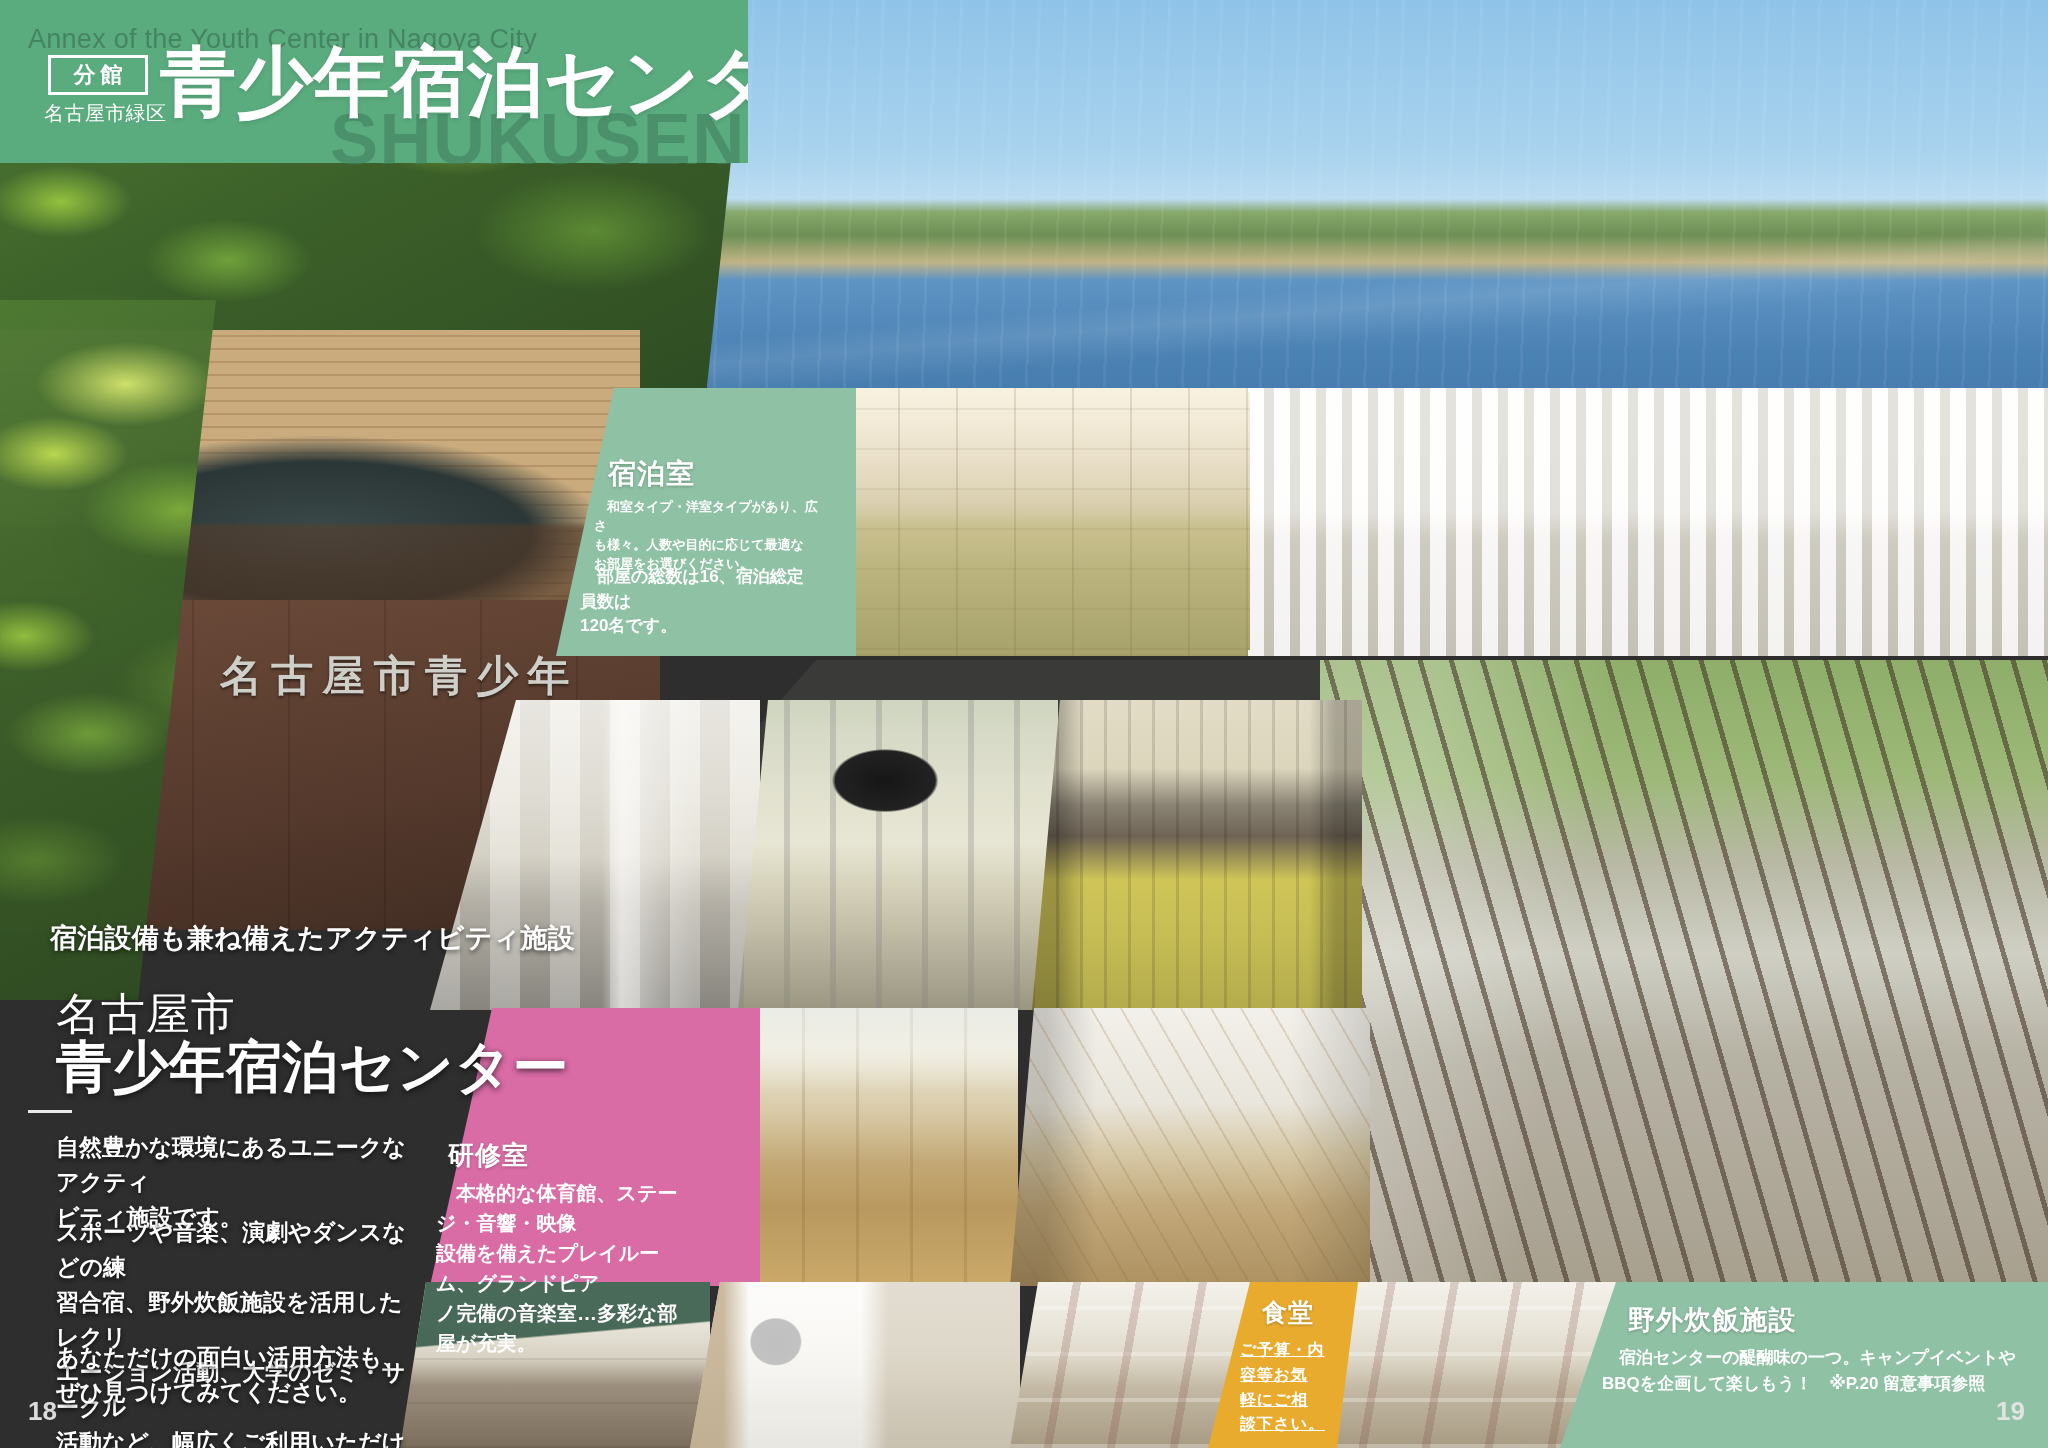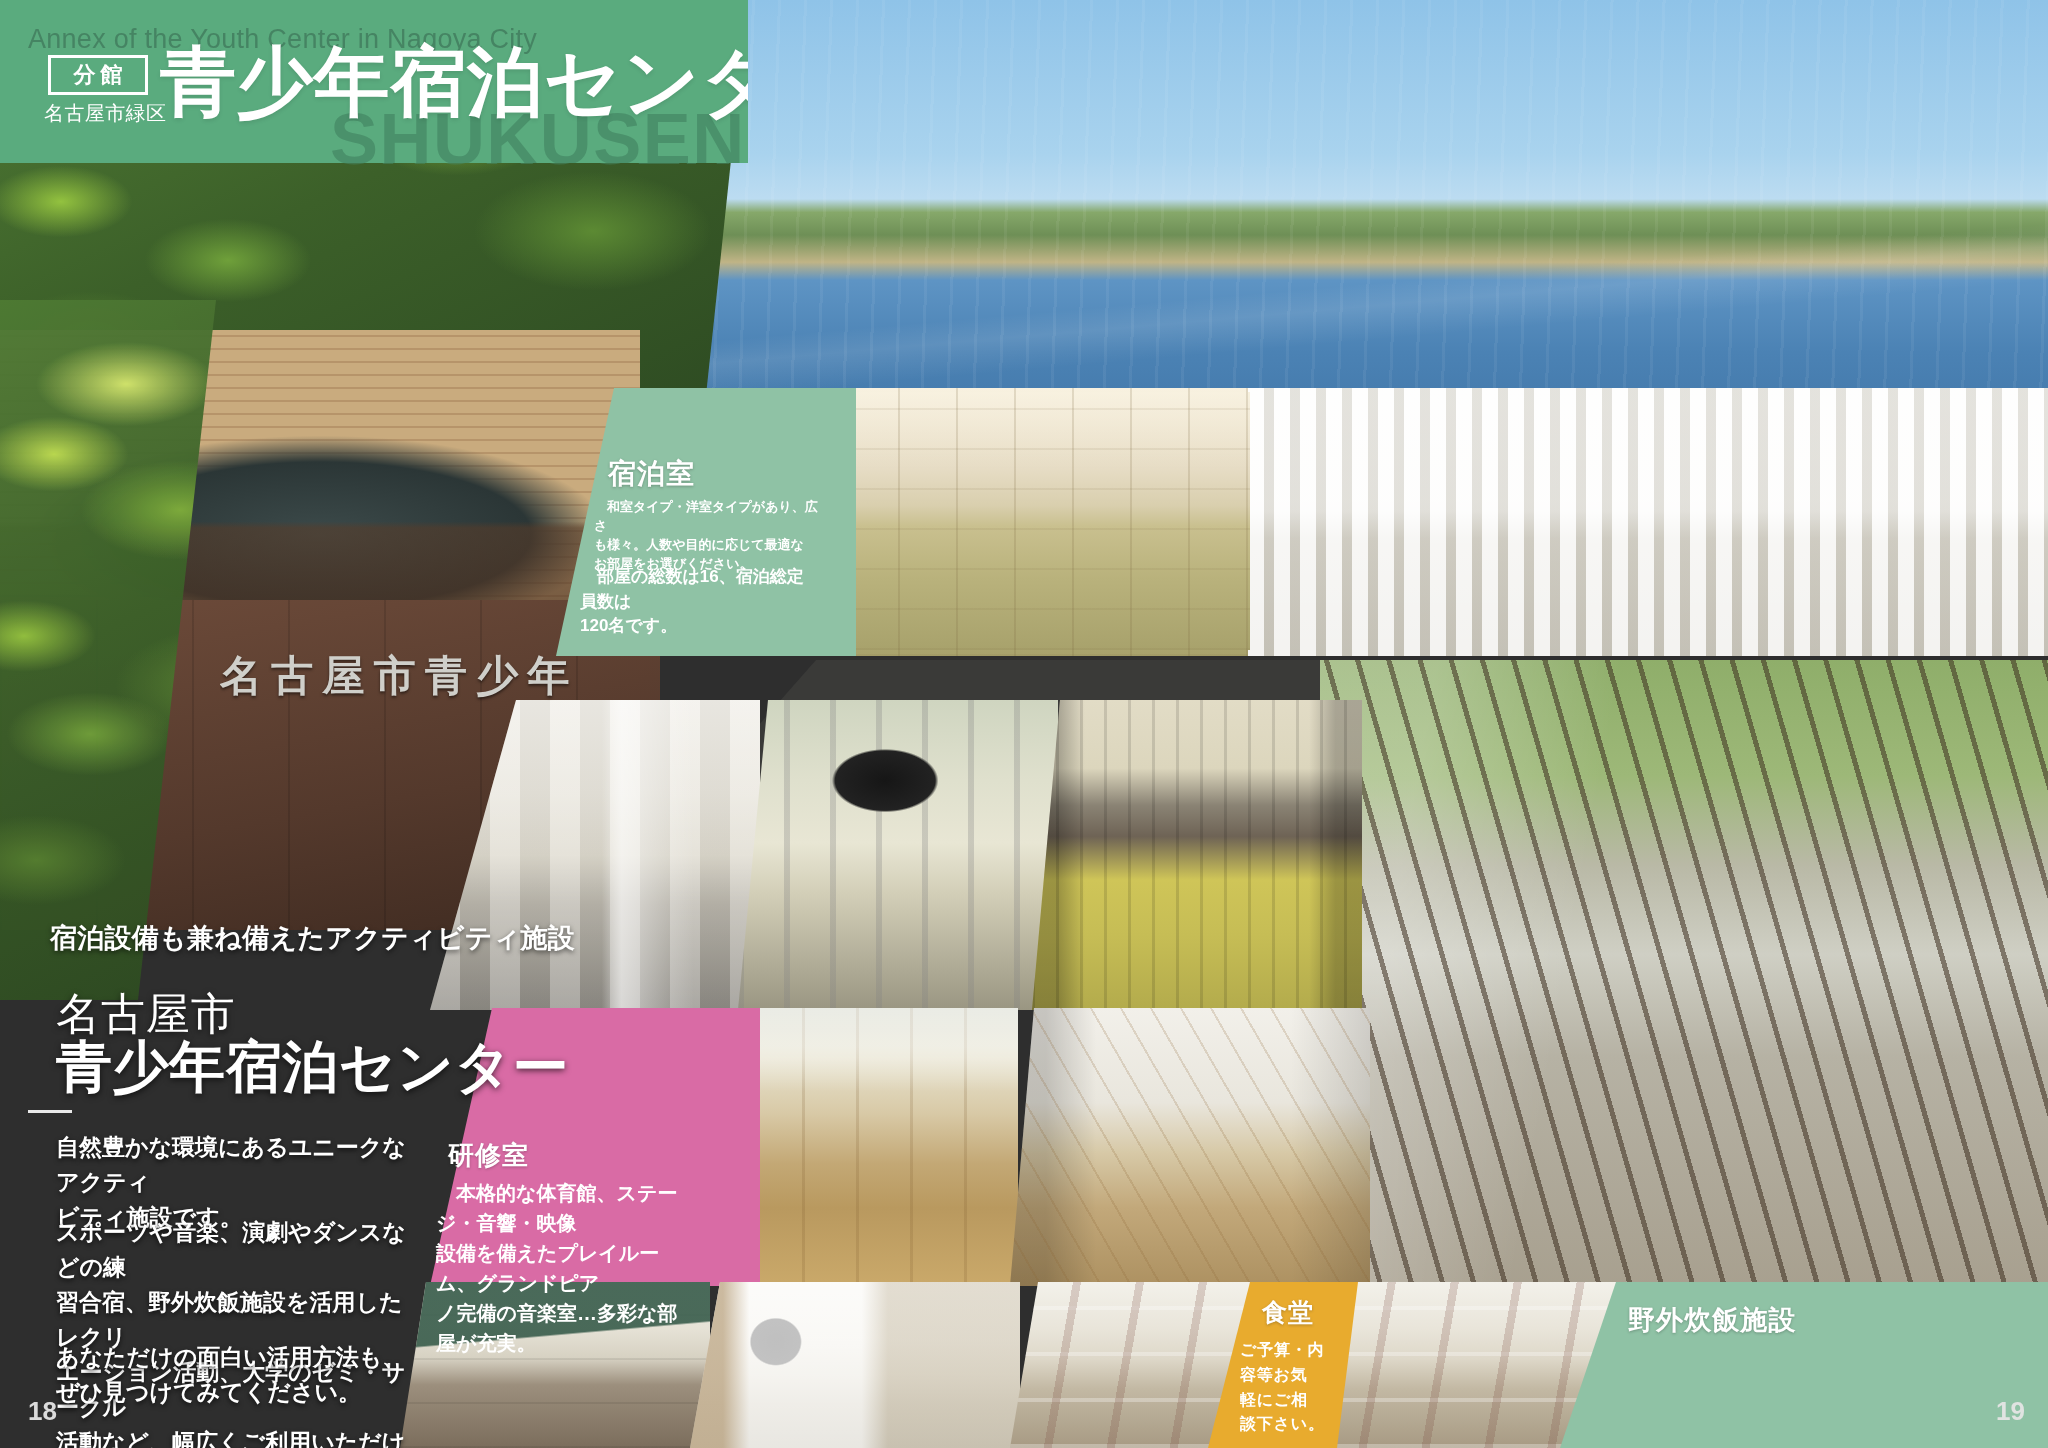--- a/index.html
+++ b/index.html
@@ -333,28 +333,31 @@
               clip-path:polygon(26px 0, 100% 0, 100% 100%, 0 100%);"></div>
   <div class="ph ph-avroom" style="left:690px;top:1282px;width:330px;height:166px;
               clip-path:polygon(30px 0, 100% 0, 100% 100%, 0 100%);"></div>
   <div class="ph ph-dining" style="left:1010px;top:1282px;width:620px;height:166px;
               clip-path:polygon(28px 0, 100% 0, 100% 100%, 0 100%);"></div>
 
   <div class="panel" style="left:1208px;top:1282px;width:150px;height:166px;background:#e8ab2e;
               clip-path:polygon(42px 0, 100% 0, 86% 100%, 0 100%);"></div>
   <div class="panel-title" style="position:absolute;left:1262px;top:1296px;font-size:25px;z-index:16;">食堂</div>
   <div class="panel-body" style="position:absolute;left:1240px;top:1338px;width:110px;font-size:16px;line-height:1.55;
-              letter-spacing:.05em;z-index:16;white-space:pre-line;">ご予算・内
+              letter-spacing:.05em;z-index:16;white-space:pre-line;text-decoration:underline;">ご予算・内
 容等お気
 軽にご相
 談下さい。</div>
 
   <div class="panel" style="left:1560px;top:1282px;width:488px;height:166px;background:#8fc2a5;
               clip-path:polygon(56px 0, 100% 0, 100% 100%, 0 100%);"></div>
   <div class="panel-title" style="position:absolute;left:1628px;top:1302px;font-size:27px;z-index:16;">野外炊飯施設</div>
+  <div class="panel-body" style="position:absolute;left:1602px;top:1345px;width:430px;font-size:17px;line-height:1.5;
+              z-index:16;white-space:pre-line;">　宿泊センターの醍醐味の一つ。キャンプイベントや
+BBQを企画して楽しもう！　※P.20 留意事項参照</div>
 
   <div id="sub-head">宿泊設備も兼ね備えたアクティビティ施設</div>
   <div id="center-name-1">名古屋市</div>
   <div id="center-name-2">青少年宿泊センター</div>
   <div id="rule"></div>
   <div class="lead-p" id="lead-1" style="white-space:pre-line;">自然豊かな環境にあるユニークなアクティ
 ビティ施設です。</div>
   <div class="lead-p" id="lead-2" style="white-space:pre-line;">スポーツや音楽、演劇やダンスなどの練
 習合宿、野外炊飯施設を活用したレクリ
 エーション活動、大学のゼミ・サークル

